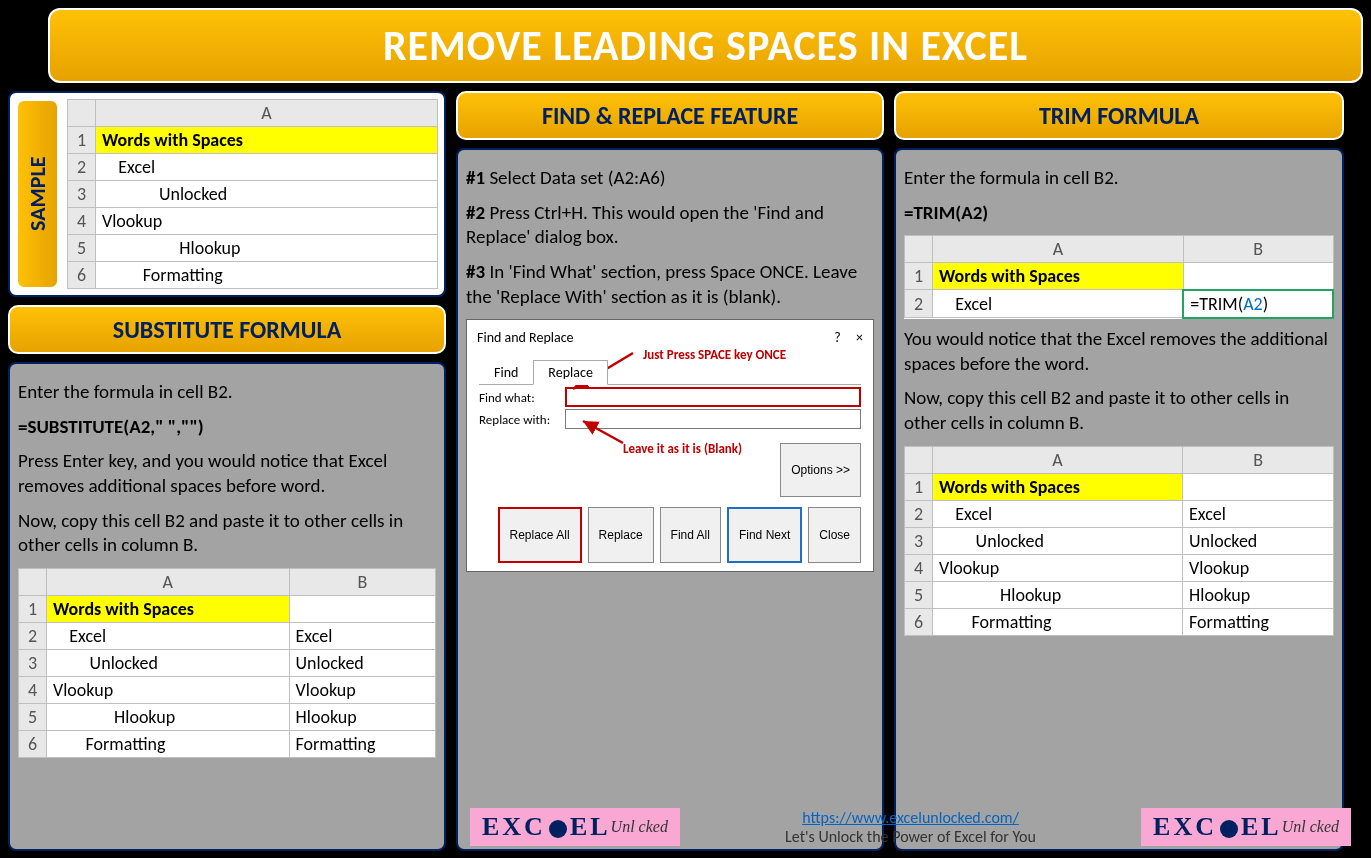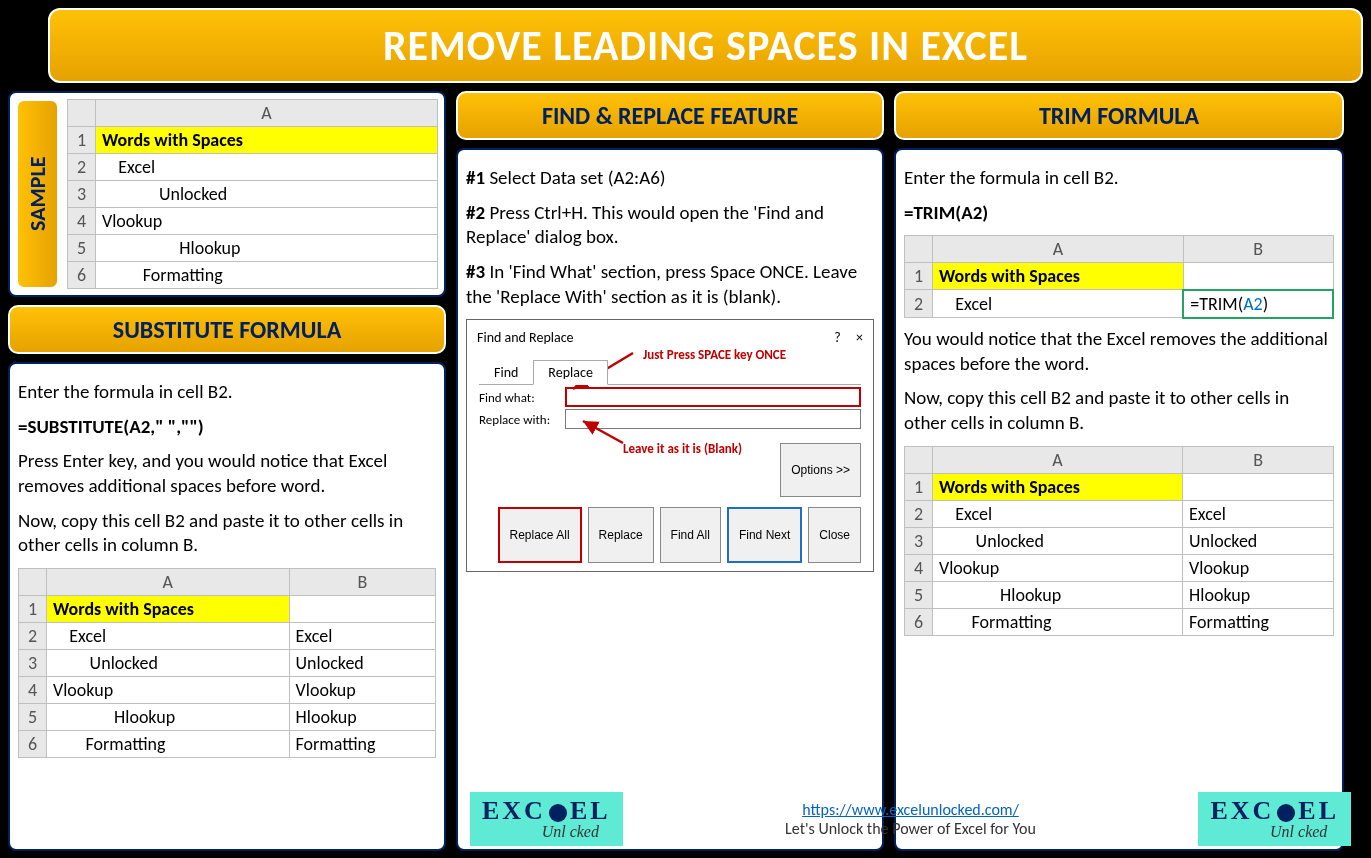--- a/index.html
+++ b/index.html
@@ -37,21 +37,21 @@
   }
   .col {
     display: flex;
     flex-direction: column;
     gap: 8px;
   }
   .col1 { width: 438px; }
   .col2 { width: 428px; }
   .col3 { width: 450px; }
   .panel {
-    background: #ffffff;
+    background: #a3a3a3;
     border: 2px solid #002060;
     border-radius: 8px;
     padding: 8px;
   }
   .header-tab {
     background: linear-gradient(180deg, #ffc107 0%, #e6a200 100%);
     border: 2px solid #fff;
     border-radius: 10px;
     padding: 8px 14px;
     color: #002060;
@@ -188,30 +188,30 @@
     bottom: 12px;
     left: 470px;
     right: 20px;
     display: flex;
     align-items: center;
     justify-content: space-between;
     color: #333;
     font-size: 16px;
   }
   .logo {
-    background: #5eead4;
+    background: #f9a8d4;
     padding: 6px 12px;
     font-family: Georgia, serif;
     display: flex;
-    flex-direction: column;
+    flex-direction: row;
     align-items: center;
     line-height: 1;
   }
   .logo .big { font-size: 26px; letter-spacing: 3px; color: #002060; font-weight: bold; }
-  .logo .small { font-size: 16px; color: #333; font-style: italic; position: relative; margin-left: 48px; }
+  .logo .small { font-size: 16px; color: #333; font-style: italic; position: relative; }
   .logo .key {
     display: inline-block;
     width: 18px; height: 18px;
     background: #002060;
     border-radius: 50%;
     margin: 0 3px;
     vertical-align: middle;
     position: relative;
   }
   .footer-center { text-align: center; }

